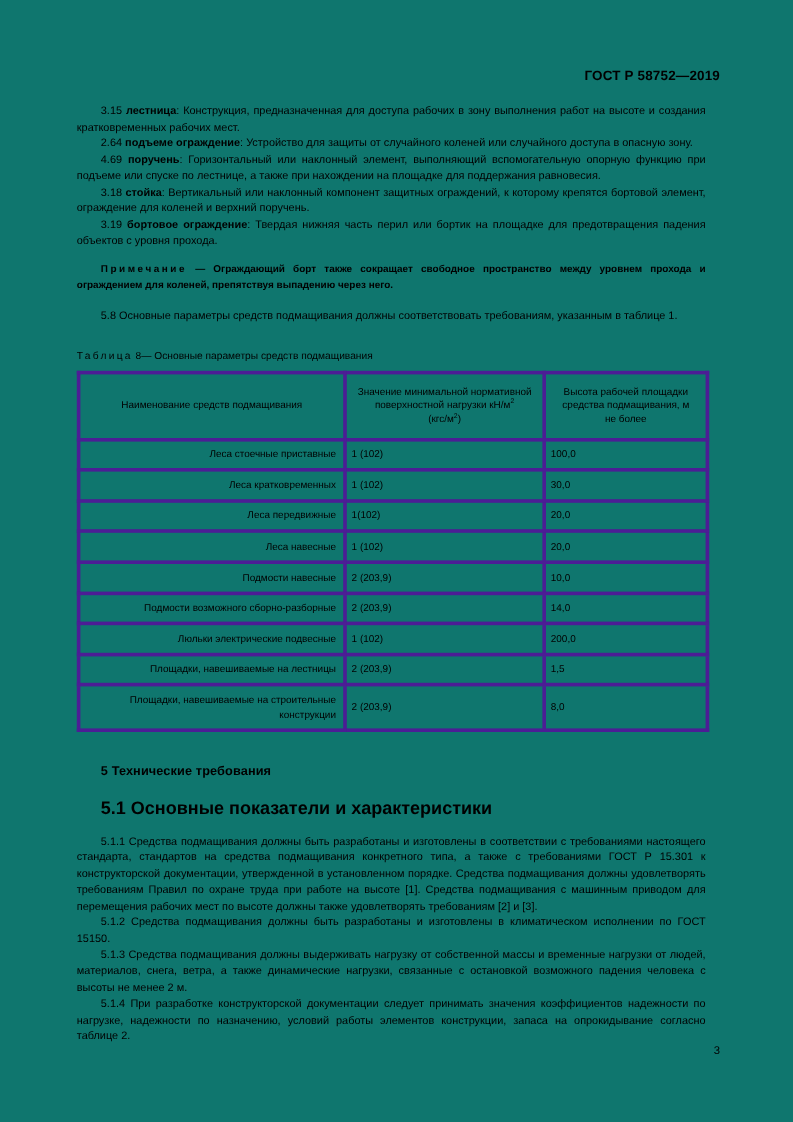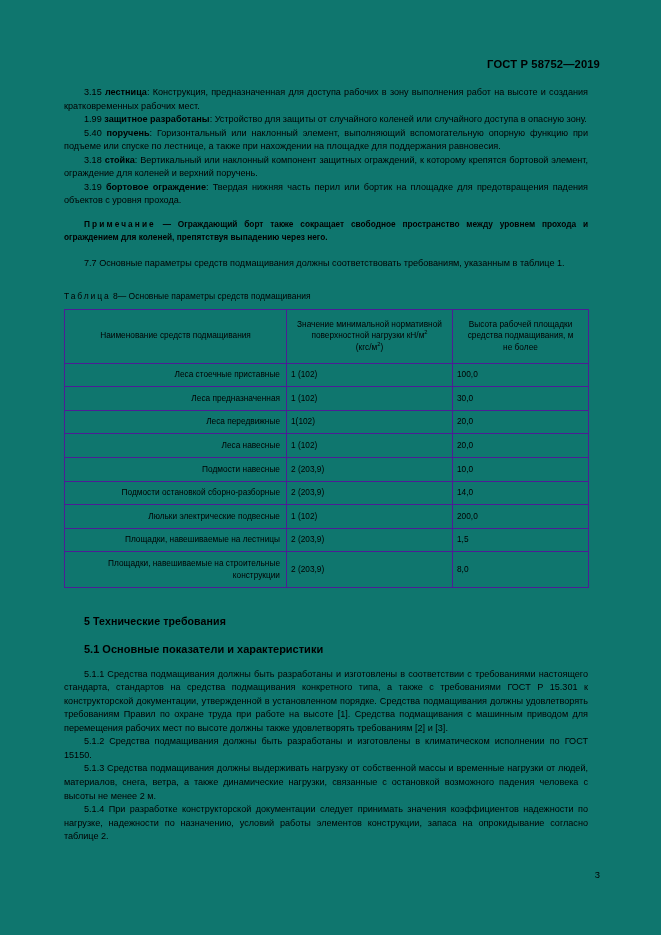--- a/index.html
+++ b/index.html
@@ -66,21 +66,21 @@
     padding-top: 23px;
     padding-bottom: 0;
     font-size: 10.6px;
     font-weight: bold;
     text-indent: 20px;
     letter-spacing: 0.1px;
   }
   h3.subsect {
     margin: 0;
     padding-top: 16px;
-    font-size: 11px;
+    font-size: 15px;
     font-weight: bold;
     text-indent: 20px;
   }
   .after-head {
     padding-top: 13px;
   }
   .table-caption {
     margin: 0;
     padding-top: 19px;
     padding-bottom: 7px;
@@ -91,21 +91,21 @@
     letter-spacing: 1.9px;
   }
   table.gost {
     border-collapse: collapse;
     width: 524px;
     table-layout: fixed;
     font-size: 8.3px;
   }
   table.gost th,
   table.gost td {
-    border: 1px solid #4c1d95;
+    border: 3px solid #4c1d95;
     padding: 0;
     vertical-align: middle;
   }
   table.gost th {
     font-weight: normal;
     text-align: center;
     line-height: 11.6px;
     padding: 9px 4px 9px 4px;
   }
   table.gost td.name {
@@ -133,32 +133,32 @@
 <body>
 
 <div class="page">
 
   <div class="page-header">ГОСТ Р 58752—2019</div>
 
   <div class="content">
 
     <p class="para"><span>3.15</span> <span class="term">лестница</span><span>: Конструкция, предназначенная для доступа рабочих в зону выполнения работ на высоте и создания кратковременных рабочих мест.</span></p>
 
-    <p class="para"><span>1.99</span> <span class="term">защитное разработаны</span><span>: Устройство для защиты от случайного коленей или случайного доступа в опасную зону.</span></p>
-
-    <p class="para"><span>5.40</span> <span class="term">поручень</span><span>: Горизонтальный или наклонный элемент, выполняющий вспомогательную опорную функцию при подъеме или спуске по лестнице, а также при нахождении на площадке для поддержания равновесия.</span></p>
+    <p class="para"><span>2.64</span> <span class="term">подъеме ограждение</span><span>: Устройство для защиты от случайного коленей или случайного доступа в опасную зону.</span></p>
+
+    <p class="para"><span>4.69</span> <span class="term">поручень</span><span>: Горизонтальный или наклонный элемент, выполняющий вспомогательную опорную функцию при подъеме или спуске по лестнице, а также при нахождении на площадке для поддержания равновесия.</span></p>
 
     <p class="para"><span>3.18</span> <span class="term">стойка</span><span>: Вертикальный или наклонный компонент защитных ограждений, к которому крепятся бортовой элемент, ограждение для коленей и верхний поручень.</span></p>
 
     <p class="para"><span>3.19</span> <span class="term">бортовое ограждение</span><span>: Твердая нижняя часть перил или бортик на площадке для предотвращения падения объектов с уровня прохода.</span></p>
 
     <p class="note"><span class="nlabel">Примечание</span><span> — </span><span>Ограждающий борт также сокращает свободное пространство между уровнем прохода и ограждением для коленей, препятствуя выпадению через него.</span></p>
 
 
-    <p class="para after-head">7.7 Основные параметры средств подмащивания должны соответствовать требованиям, указанным в таблице 1.</p>
+    <p class="para after-head">5.8 Основные параметры средств подмащивания должны соответствовать требованиям, указанным в таблице 1.</p>
 
     <p class="table-caption"><span class="tlabel">Таблица</span><span> 8— Основные параметры средств подмащивания</span></p>
 
     <table class="gost">
       <colgroup>
         <col class="c1">
           <col class="c2">
           <col class="c3">
       </colgroup>
       <thead>
@@ -176,41 +176,41 @@
           </th>
         </tr>
       </thead>
       <tbody>
         <tr>
           <td class="name">Леса стоечные приставные</td>
           <td class="val">1 (102)</td>
           <td class="val">100,0</td>
         </tr>
         <tr>
-          <td class="name">Леса предназначенная</td>
+          <td class="name">Леса кратковременных</td>
           <td class="val">1 (102)</td>
           <td class="val">30,0</td>
         </tr>
         <tr>
           <td class="name">Леса передвижные</td>
           <td class="val">1(102)</td>
           <td class="val">20,0</td>
         </tr>
         <tr>
           <td class="name">Леса навесные</td>
           <td class="val">1 (102)</td>
           <td class="val">20,0</td>
         </tr>
         <tr>
           <td class="name">Подмости навесные</td>
           <td class="val">2 (203,9)</td>
           <td class="val">10,0</td>
         </tr>
         <tr>
-          <td class="name">Подмости остановкой сборно-разборные</td>
+          <td class="name">Подмости возможного сборно-разборные</td>
           <td class="val">2 (203,9)</td>
           <td class="val">14,0</td>
         </tr>
         <tr>
           <td class="name">Люльки электрические подвесные</td>
           <td class="val">1 (102)</td>
           <td class="val">200,0</td>
         </tr>
         <tr>
           <td class="name">Площадки, навешиваемые на лестницы</td>

